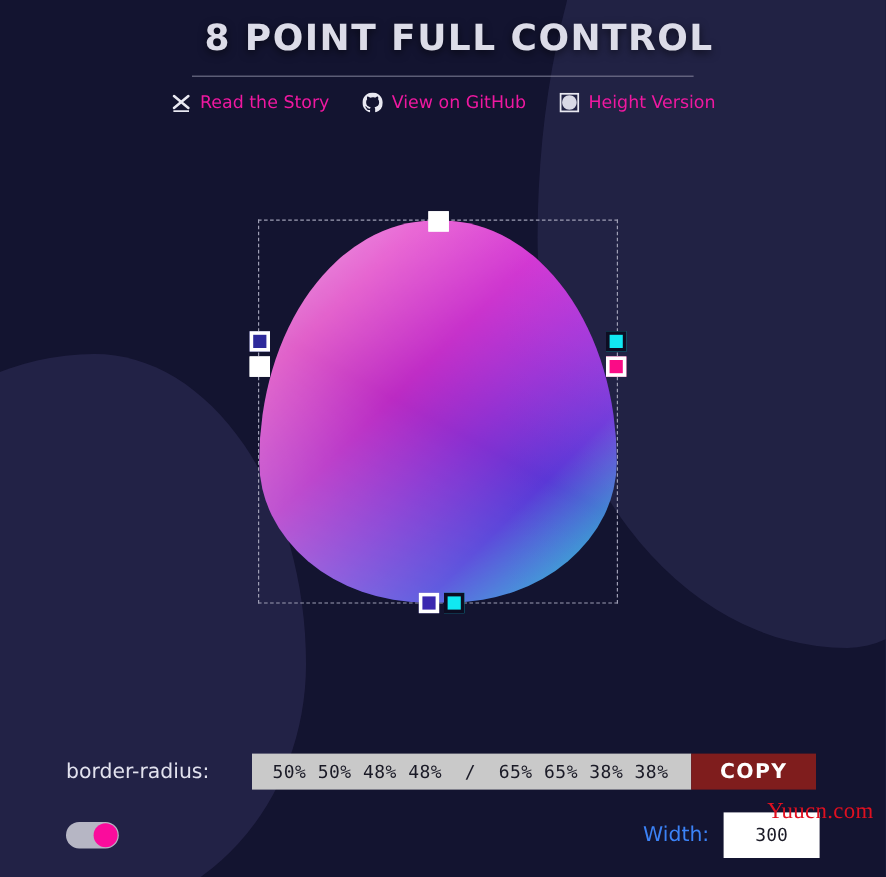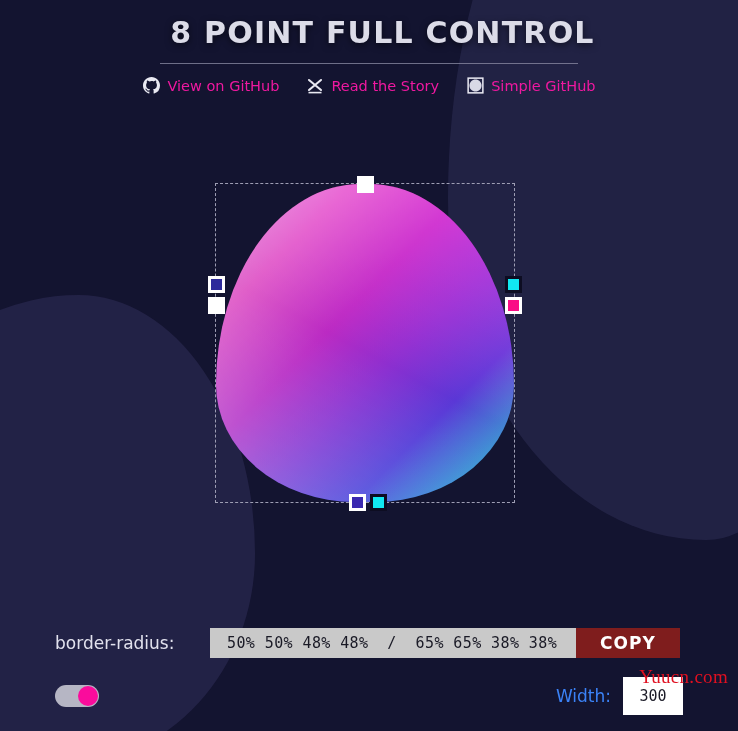--- a/index.html
+++ b/index.html
@@ -242,21 +242,21 @@
   .spacer { flex: 1 1 auto; }
 
   .dim-group {
     display: flex;
     align-items: center;
     gap: 12px;
     margin-left: 26px;
   }
   .dim-label { font-size: 17px; color: #3b82f6; }
   .dim-input {
-    width: 60px;
+    width: 80px;
     height: 38px;
     background: #ffffff;
     color: #1a1a26;
     border: none;
     outline: none;
     font-family: "DejaVu Sans Mono", monospace;
     font-size: 15px;
     text-align: center;
   }
 
@@ -282,53 +282,53 @@
 </div>
 
 <div class="page">
 
   <div class="header">
     <div class="title">8 POINT FULL CONTROL</div>
     <div class="title-rule"></div>
   </div>
 
   <div class="navlinks">
+
+    <a class="navlink">
+      <span class="ico">
+        <svg width="18" height="18" viewBox="0 0 18 18">
+          <path d="M3 3 L15 13 M15 3 L3 13" stroke="#e9e9f2" stroke-width="2.1" fill="none" stroke-linecap="round"></path>
+          <path d="M2.5 15.6 L15.5 15.6" stroke="#e9e9f2" stroke-width="1.6" fill="none"></path>
+        </svg>
+      </span>
+      <span>Read the Story</span>
+    </a>
 
     <a class="navlink">
       <span class="ico">
         <svg width="17" height="17" viewBox="0 0 16 16">
           <path fill="#e9e9f2" d="M8 0C3.58 0 0 3.58 0 8c0 3.54 2.29 6.53 5.47 7.59.4.07.55-.17.55-.38
            0-.19-.01-.82-.01-1.49-2.01.37-2.53-.49-2.69-.94-.09-.23-.48-.94-.82-1.13-.28-.15-.68-.52-.01-.53.63-.01
            1.08.58 1.23.82.72 1.21 1.87.87 2.33.66.07-.52.28-.87.51-1.07-1.78-.2-3.64-.89-3.64-3.95
            0-.87.31-1.59.82-2.15-.08-.2-.36-1.02.08-2.12 0 0 .67-.21 2.2.82a7.4 7.4 0 0 1 2-.27c.68 0 1.36.09
            2 .27 1.53-1.04 2.2-.82 2.2-.82.44 1.1.16 1.92.08 2.12.51.56.82 1.27.82 2.15 0 3.07-1.87 3.75-3.65
            3.95.29.25.54.73.54 1.48 0 1.07-.01 1.93-.01 2.2 0 .21.15.46.55.38A8.01 8.01 0 0 0 16 8c0-4.42-3.58-8-8-8z"></path>
         </svg>
       </span>
       <span>View on GitHub</span>
     </a>
 
     <a class="navlink">
       <span class="ico">
-        <svg width="18" height="18" viewBox="0 0 18 18">
-          <path d="M3 3 L15 13 M15 3 L3 13" stroke="#e9e9f2" stroke-width="2.1" fill="none" stroke-linecap="round"></path>
-          <path d="M2.5 15.6 L15.5 15.6" stroke="#e9e9f2" stroke-width="1.6" fill="none"></path>
-        </svg>
-      </span>
-      <span>Read the Story</span>
-    </a>
-
-    <a class="navlink">
-      <span class="ico">
         <svg width="17" height="17" viewBox="0 0 18 18">
           <rect x="1.2" y="1.2" width="15.6" height="15.6" fill="none" stroke="#e9e9f2" stroke-width="1.6"></rect>
           <path d="M9 2.6c3.6 0 6.4 2.8 6.4 6.4S12.6 15.4 9 15.4 2.6 12.6 2.6 9 5.4 2.6 9 2.6z" fill="#d9d9e6"></path>
         </svg>
       </span>
-      <span>Simple GitHub</span>
+      <span>Height Version</span>
     </a>
 
   </div>
 
   <div class="stage">
     <div class="selbox" style="width: 300px; height: 320px;">
 
       <div class="blobshape" style="border-radius: 50% 50% 48% 48% / 65% 65% 38% 38%;"></div>
 
       <div class="handle h-top" style="background: rgb(255, 255, 255);"></div>

